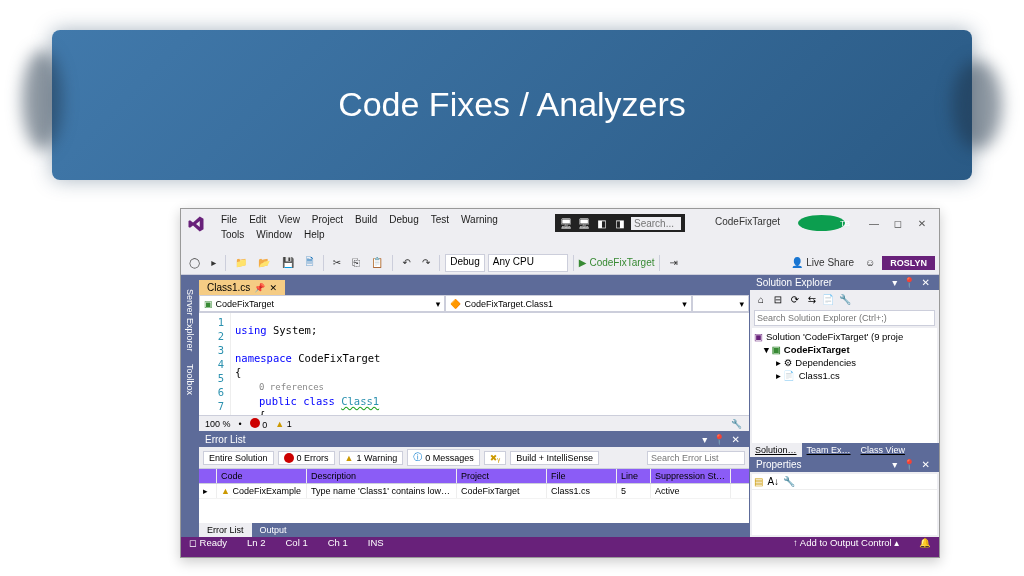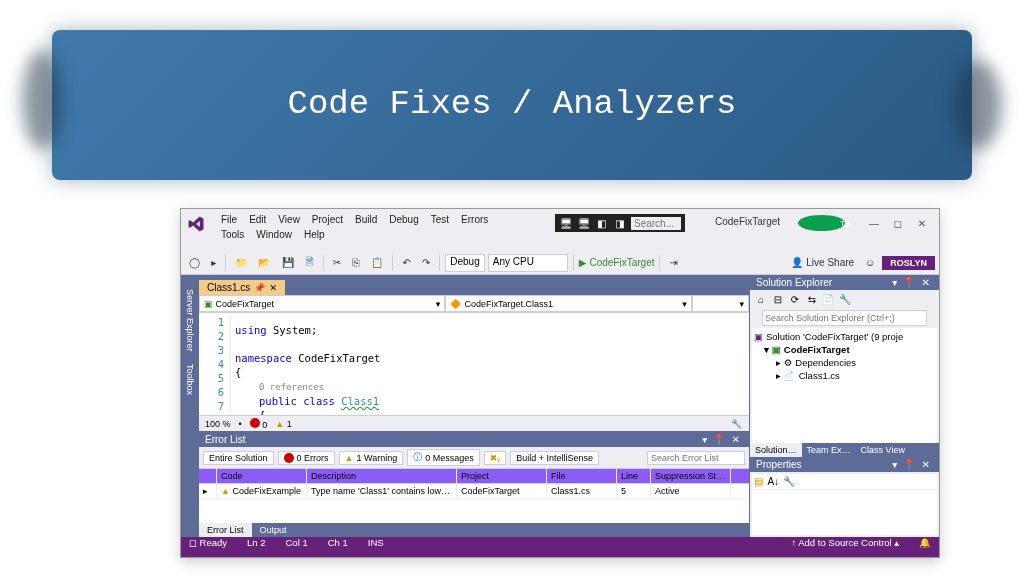--- a/index.html
+++ b/index.html
@@ -2,21 +2,21 @@
 <html><head>
 <meta charset="utf-8">
 <style>
 * { box-sizing: border-box; margin: 0; padding: 0; }
 body { font-family: "Segoe UI", sans-serif; background: #fff; width: 1024px; height: 576px; overflow: hidden; position: relative; }
 .slide-title-wrap { position: relative; width: 920px; height: 150px; margin: 30px auto 10px; }
 .slide-title-bg { position: absolute; inset: 0; background: linear-gradient(135deg, #4179ab, #2a5a85); border-radius: 8px; box-shadow: 0 0 20px rgba(40,70,100,0.4); }
 .slide-title-bg::before, .slide-title-bg::after { content: ""; position: absolute; background: rgba(30,50,70,0.5); filter: blur(8px); }
 .slide-title-bg::before { left: -30px; top: 20px; width: 40px; height: 100px; border-radius: 50%; }
 .slide-title-bg::after { right: -30px; top: 30px; width: 50px; height: 90px; border-radius: 50%; }
-.slide-title { position: relative; color: #fff; font-size: 34px; font-weight: 300; text-align: center; padding-top: 55px; font-family: Liberation Mono, monospace; }
+.slide-title { position: relative; color: #fff; font-size: 34px; font-weight: 300; text-align: center; padding-top: 55px; }
 .vs { position: absolute; left: 180px; top: 208px; width: 760px; height: 350px; background: #eeeef2; font-size: 10px; border: 1px solid #999; box-shadow: 0 4px 12px rgba(0,0,0,0.2); display: flex; flex-direction: column; }
 .titlebar { height: 42px; background: #eeeef2; display: flex; align-items: flex-start; padding: 3px 6px; gap: 10px; }
 .vs-logo { width: 18px; height: 18px; margin-top: 3px; }
 .menu { display: flex; flex-wrap: wrap; gap: 0; width: 290px; }
 .menu span { padding: 2px 6px; color: #1b1b1b; cursor: default; }
 .search-dark { display: flex; align-items: center; background: #222; color: #fff; padding: 2px 4px; gap: 4px; margin-left: 40px; margin-top: 2px; }
 .search-dark .icon { width: 14px; height: 14px; display: inline-flex; align-items: center; justify-content: center; }
 .search-dark input { background: #eeeef2; border: none; font-size: 10px; padding: 1px 3px; width: 50px; }
 .solution-name { margin-left: 20px; color: #333; margin-top: 4px; }
 .tb-badge { width: 16px; height: 16px; border-radius: 50%; background: #0c9e4f; color: #fff; font-size: 8px; display: flex; align-items: center; justify-content: center; margin-left: auto; margin-top: 3px; padding-left: 47px; }
@@ -58,28 +58,28 @@
 .el-head { background: #8b5cf6; border-bottom: 1px solid #cccedb; }
 .el-head div, .el-row div { padding: 2px 4px; border-right: 1px solid #eee; overflow: hidden; white-space: nowrap; text-overflow: ellipsis; }
 .el-row { border-bottom: 1px solid #f3f3f3; }
 .el-hint { padding: 2px 6px; font-size: 9px; color: #333; }
 .bottom-tabs { background: #5d6b99; display: flex; }
 .bottom-tabs span { padding: 2px 8px; font-size: 9px; color: #fff; }
 .bottom-tabs .active { background: #eeeef2; color: #000; }
 .right { width: 190px; display: flex; flex-direction: column; background: #eeeef2; border-left: 1px solid #5d6b99; }
 .sol-toolbar { background: #eeeef2; display: flex; align-items: center; gap: 3px; padding: 2px 4px; font-size: 10px; }
 .sol-toolbar span { width: 14px; height: 14px; display: flex; align-items: center; justify-content: center; }
-.sol-search { margin: 2px 12px; }
+.sol-search { margin: 2px 4px; }
 .sol-search input { width: 100%; font-size: 9px; padding: 2px; border: 1px solid #cccedb; }
 .tree { flex: 1; background: #fff; margin: 0 2px; font-size: 9.5px; padding: 2px; overflow: hidden; }
 .tree-row { display: flex; align-items: center; gap: 3px; padding: 1px 0; }
 .tree-row.bold { font-weight: bold; }
 .tree .ind1 { padding-left: 10px; }
 .tree .ind2 { padding-left: 22px; }
-.right-tabs { background: #5d6b99; display: flex; font-size: 9px; }
+.right-tabs { background: #5d6b99; display: flex; font-size: 9px; text-decoration: underline; }
 .right-tabs span { padding: 2px 5px; color: #fff; }
 .right-tabs .active { background: #eeeef2; color: #000; }
 .props { flex: 0 0 80px; display: flex; flex-direction: column; }
 .props-body { flex: 1; background: #fff; margin: 2px; }
 .props-tb { display: flex; gap: 4px; padding: 2px; border-bottom: 1px solid #eee; }
 .statusbar { height: 20px; background: #68217a; color: #fff; display: flex; align-items: flex-start; font-size: 9.5px; padding: 0 8px; gap: 20px; }
 .statusbar .spacer { flex: 1; }
 .icon-circle { width: 10px; height: 10px; border-radius: 50%; display: inline-block; }
 </style>
 </head>
@@ -96,21 +96,21 @@
         <path fill="#68217a" d="M17 2l5 3v14l-5 3-9-8-4 3-2-1V8l2-1 4 3 9-8zm0 6l-5 4 5 4V8z"></path>
       </svg>
     <div class="menu">
       <span>File</span>
       <span>Edit</span>
       <span>View</span>
       <span>Project</span>
       <span>Build</span>
       <span>Debug</span>
       <span>Test</span>
-      <span>Errors</span>
+      <span>Warning</span>
       <span>Tools</span>
 
       <span>Window</span>
       <span>Help</span>
     </div>
     <div class="search-dark">
       <span class="icon">🖥</span>
       <span class="icon">🖥</span>
       <span class="icon">◧</span>
       <span class="icon">◨</span>
@@ -320,16 +320,16 @@
     </div>
   </div>
 
   <div class="statusbar">
     <span>◻ <span>Ready</span></span>
     <span>Ln 2</span>
     <span>Col 1</span>
     <span>Ch 1</span>
     <span>INS</span>
     <span class="spacer"></span>
-    <span>↑ <span>Add to Source Control</span> ▴</span>
+    <span>↑ <span>Add to Output Control</span> ▴</span>
     <span>🔔</span>
   </div>
 </div>
 
 </body></html>

